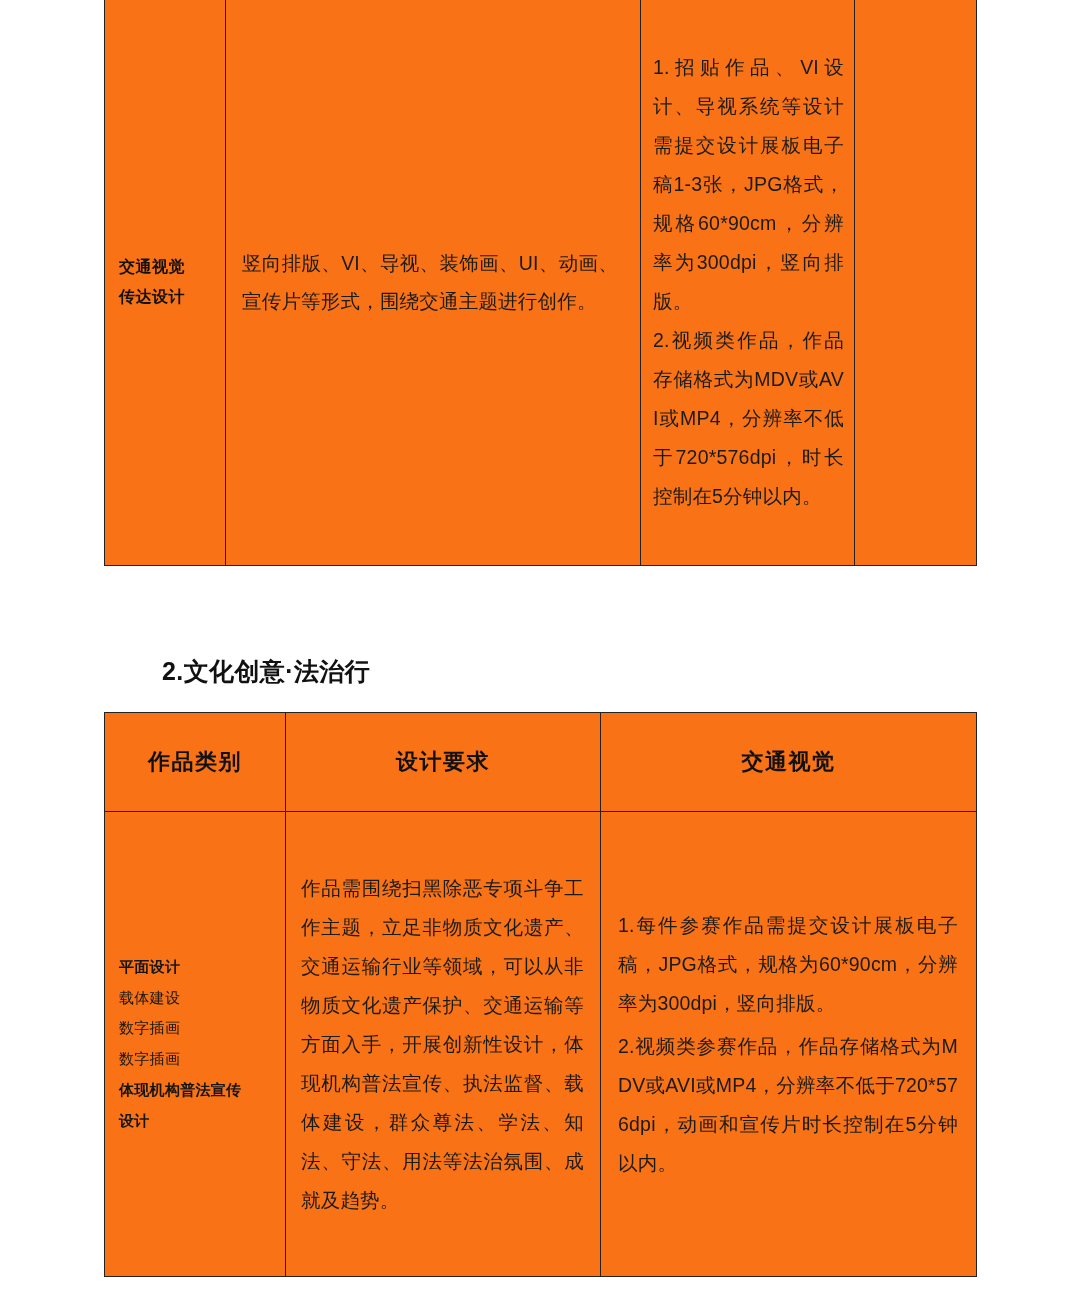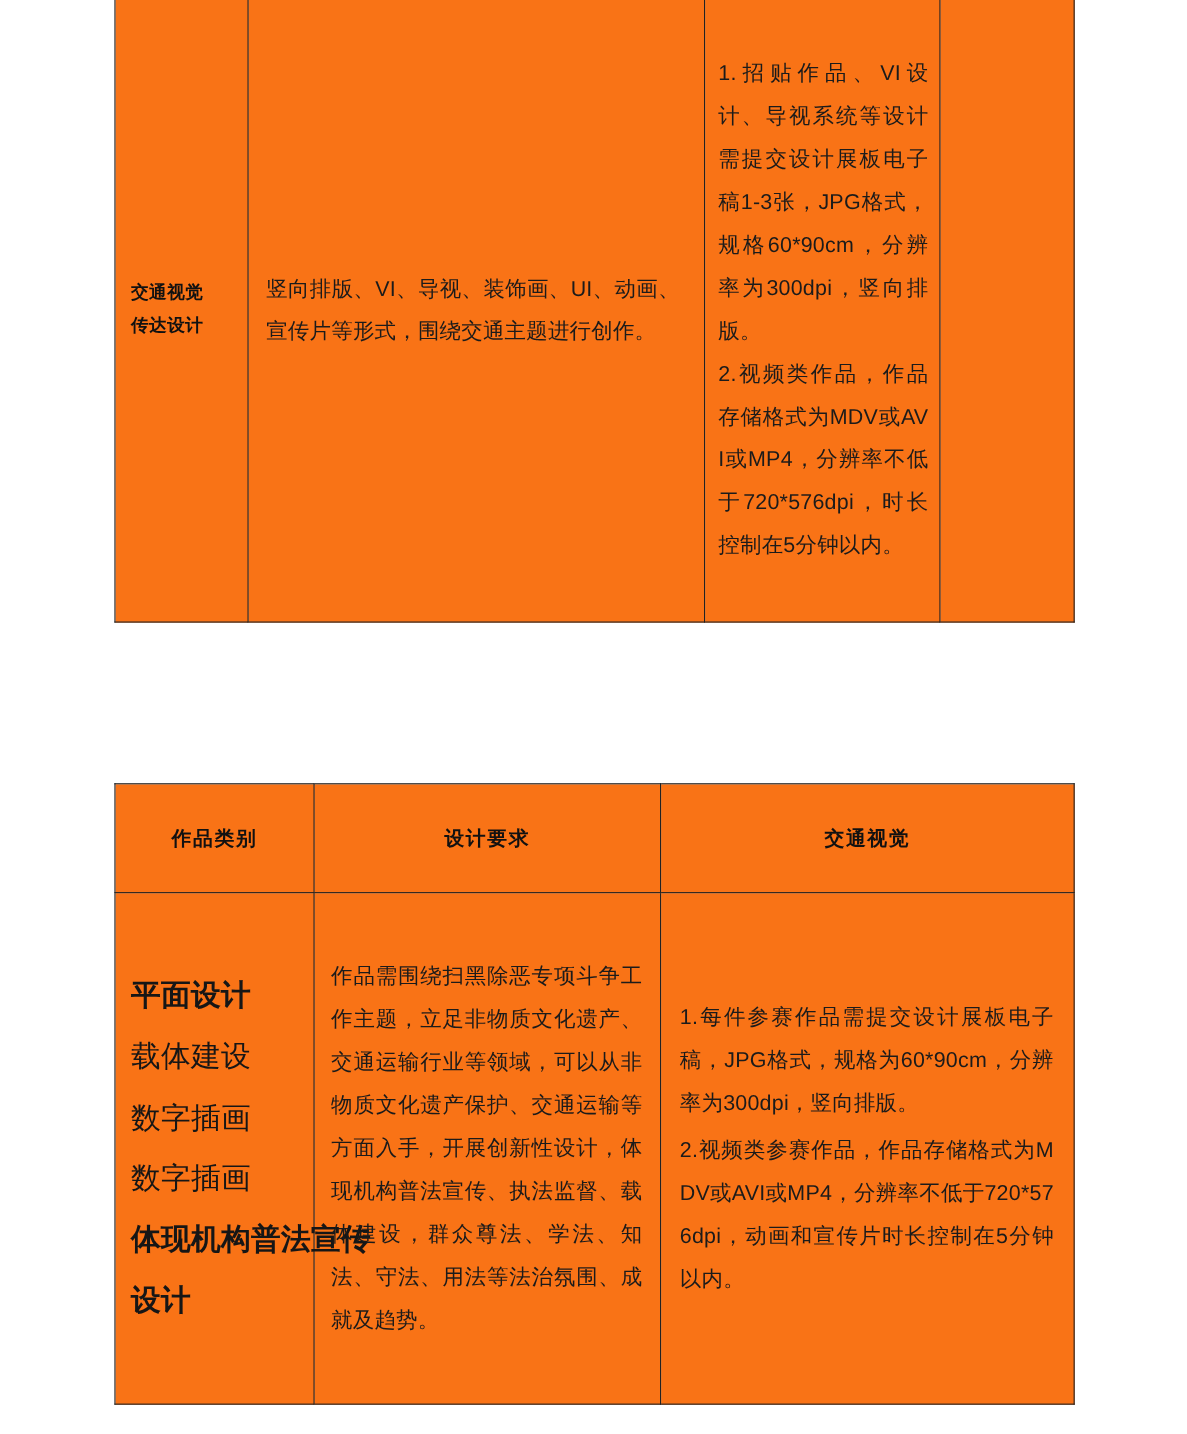--- a/index.html
+++ b/index.html
@@ -100,32 +100,32 @@
   #table-two {
     left: 104px;
     top: 712px;
     width: 872px;
   }
   #table-two .hdr td {
     height: 98px;
     text-align: center;
   }
   #table-two .hdr .hdr-label {
-    font-size: 18px;
+    font-size: 22px;
     font-weight: bold;
     letter-spacing: 1.5px;
     color: #111;
     text-align: center;
     display: block;
   }
   #table-two .body-row td { height: 464px; }
 
   .cat-list {
     padding: 0 4px 0 14px;
-    font-size: 27px;
+    font-size: 15px;
     line-height: 2.05;
     color: #161616;
     letter-spacing: 0.3px;
   }
   .cat-list .item { display: block; white-space: nowrap; }
   .cat-list .item.strong { font-weight: bold; }
 
   #table-two .design-cell .cell-pad {
     padding-left: 15px;
     padding-right: 16px;
@@ -167,20 +167,21 @@
             <p class="para">2.视频类作品，作品存储格式为MDV或AVI或MP4，分辨率不低于720*576dpi，时长控制在5分钟以内。</p>
           </div>
         </td>
         <td class="empty-col">
           <div class="cell-pad"></div>
         </td>
       </tr>
     </tbody>
   </table>
 
+  <div id="section-heading">2.文化创意·法治行</div>
 
   <table id="table-two" class="doc-table">
     <colgroup>
       <col style="width:181px">
       <col style="width:315px">
       <col style="width:376px">
     </colgroup>
     <tbody>
       <tr class="hdr">
         <td>

